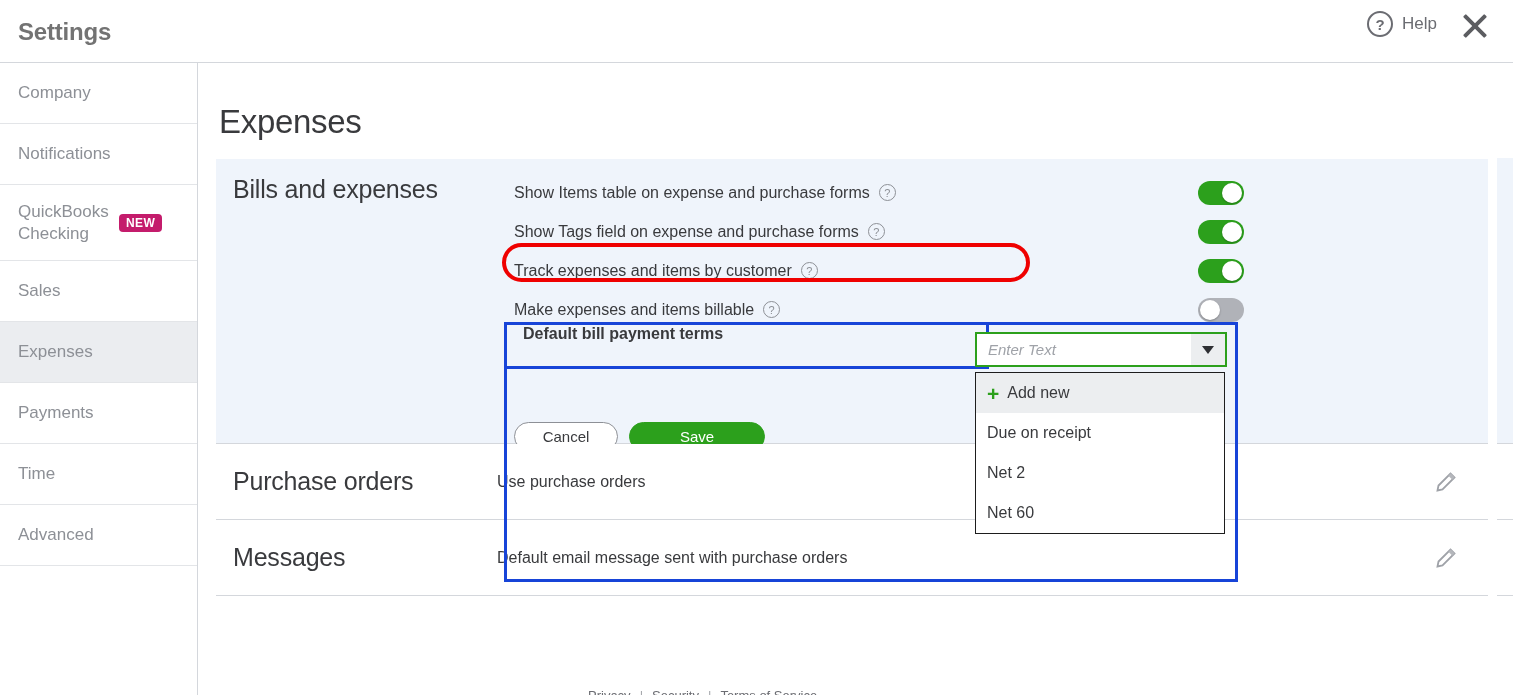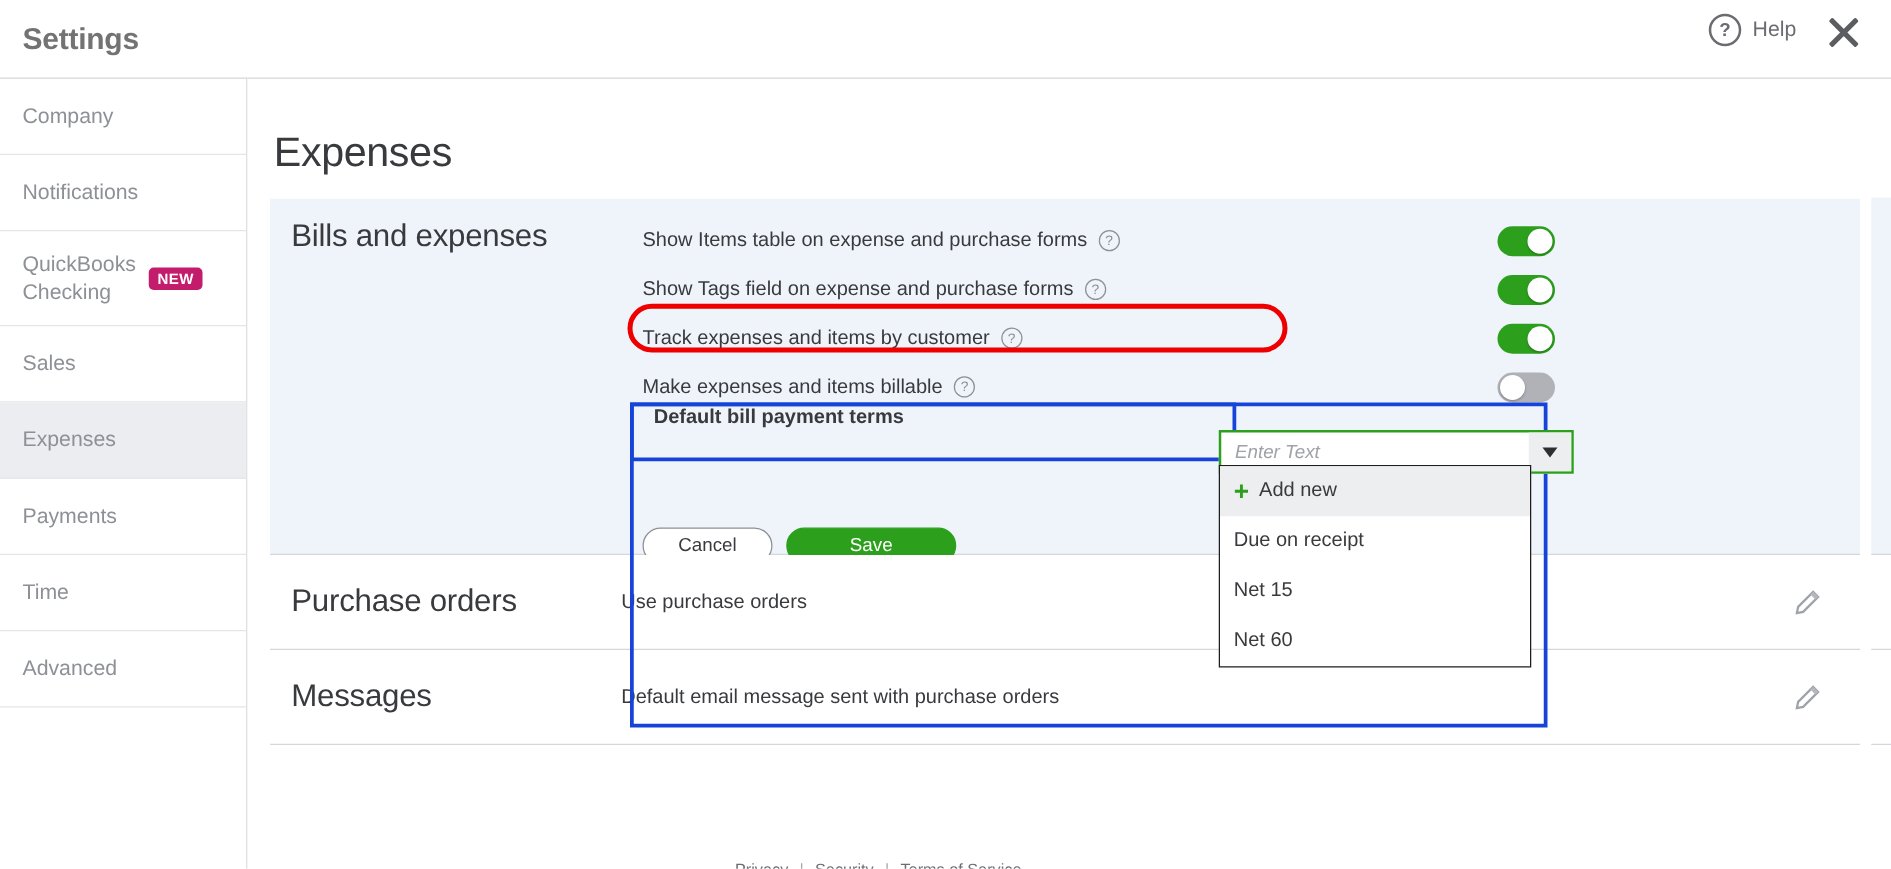--- a/index.html
+++ b/index.html
@@ -165,21 +165,21 @@
   .footer {
     position:absolute; left:390px; top:625px;
     display:flex; align-items:center; gap:9px;
     font-size:13px; color:#6b6c72;
   }
   .footer a { color:#6b6c72; text-decoration:none; cursor:pointer; }
   .footer .sep { color:#a5a7ac; }
 
   
   .combo {
-    position:absolute; left:975px; top:344px; width:284px; height:35px;
+    position:absolute; left:975px; top:332px; width:252px; height:35px;
     border:2px solid #2ca01c; background:#fff; z-index:10;
     display:flex; align-items:center;
   }
   .combo-input {
     flex:1; height:100%; border:none; outline:none;
     padding-left:11px; font-size:15px; color:#393a3d;
     font-family:"Liberation Sans", sans-serif; background:transparent;
   }
   .combo-input::placeholder { color:#9fa2a8; font-style:italic; }
   .combo-arrow {
@@ -352,20 +352,20 @@
 
   <div class="dropdown">
     <div class="dd-item highlight">
       <span class="plus-icon">+</span>
       <span>Add new</span>
     </div>
     <div class="dd-item">
       <span>Due on receipt</span>
     </div>
     <div class="dd-item">
-      <span>Net 15</span>
+      <span>Net 2</span>
     </div>
     <div class="dd-item">
       <span>Net 60</span>
     </div>
   </div>
 
 </div>
 
 </body></html>

